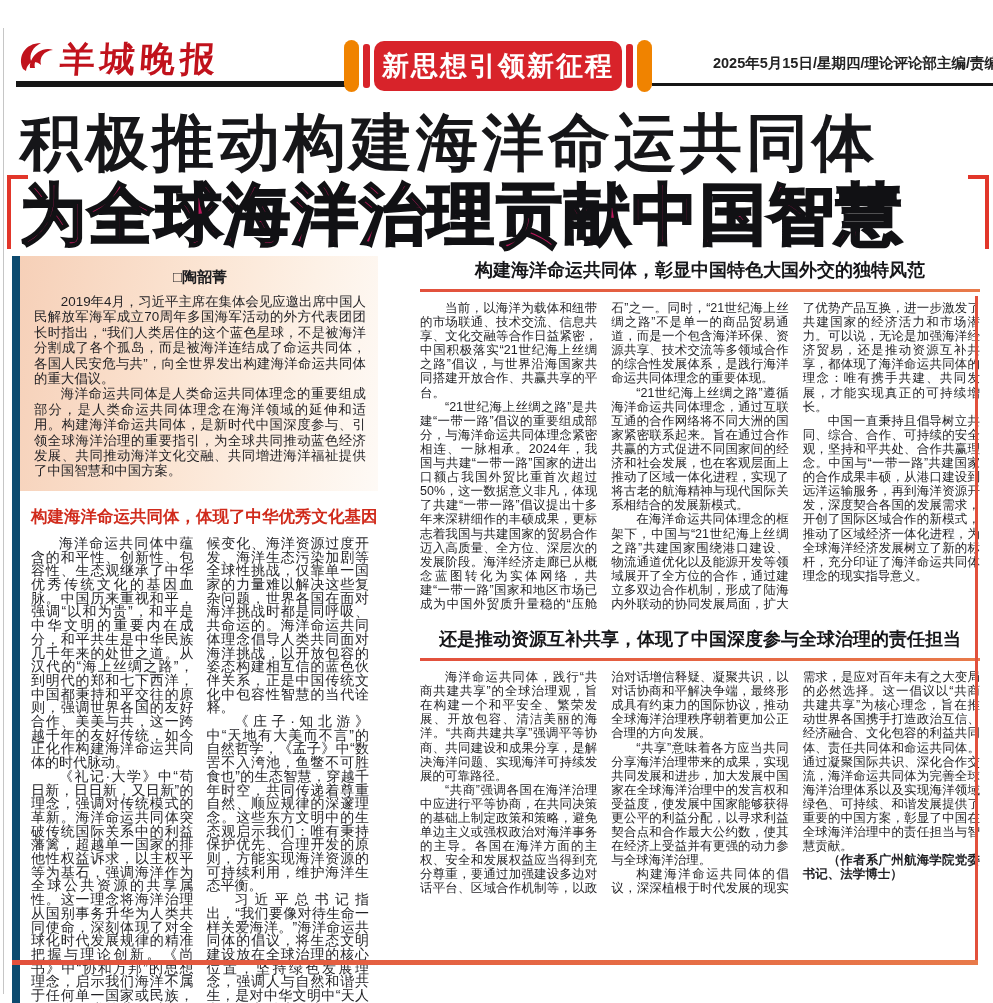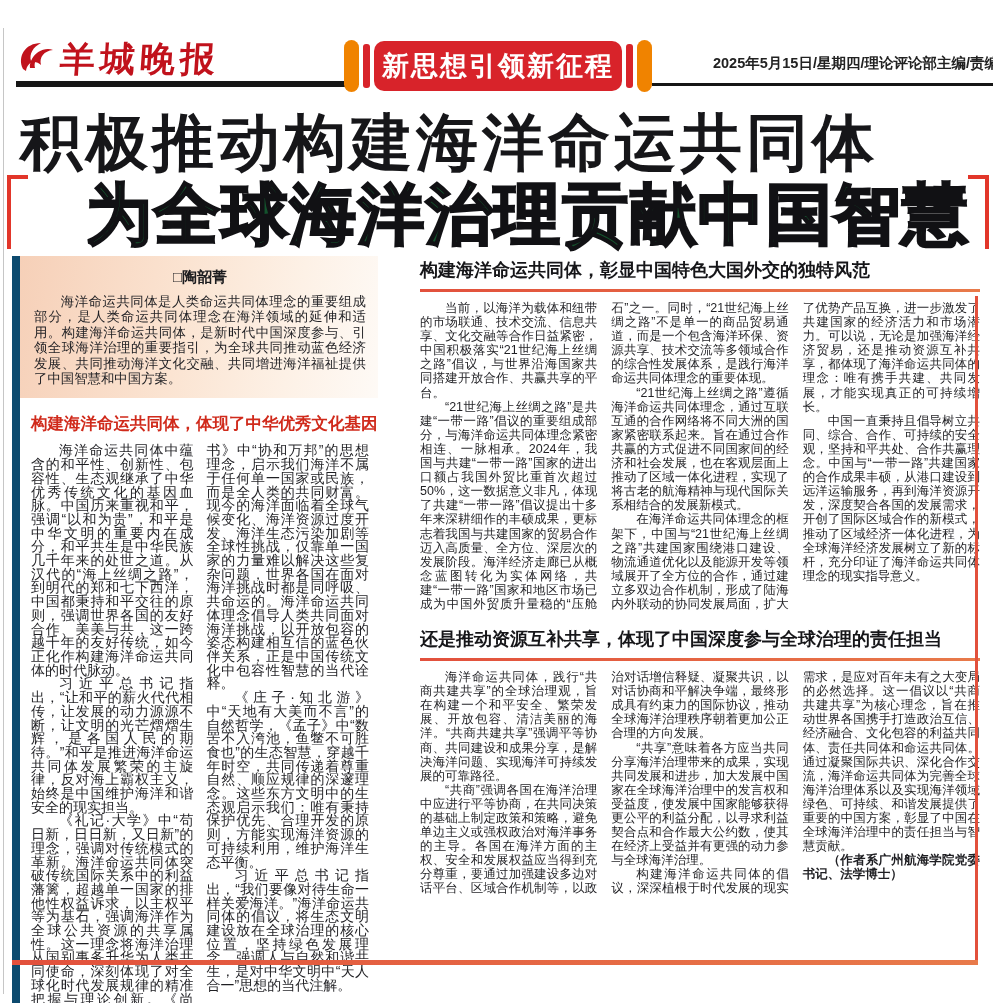--- a/index.html
+++ b/index.html
@@ -16,37 +16,37 @@
   .cap{width:15px;height:52px;background:#f08300;border-radius:8px;flex:0 0 auto;}
   .bar{width:7px;height:44px;background:#d8232a;border-radius:3px;flex:0 0 auto;}
   .banner-body{flex:1;height:50px;background:#d8232a;border-radius:10px;display:flex;
                align-items:center;justify-content:center;color:#fff;font-size:27px;
                font-weight:bold;letter-spacing:2px;white-space:nowrap;}
   .header-rule-right{left:652px;top:83px;width:341px;height:3px;background:#161616;}
   .dateline{right:-6px;top:54px;font-size:14.5px;font-weight:bold;color:#222;white-space:nowrap;}
   
   .headline1{left:20px;top:101px;width:950px;font-size:62px;font-weight:700;
              color:#161619;letter-spacing:4px;white-space:nowrap;}
-  .headline2{left:20px;top:170px;width:950px;text-align:right;font-size:66px;font-weight:900;
-             color:#14532d;-webkit-text-stroke:2.5px #111114;letter-spacing:2px;white-space:nowrap;}
+  .headline2{left:20px;top:170px;width:950px;text-align:left;font-size:66px;font-weight:900;
+             color:#be185d;-webkit-text-stroke:2.5px #111114;letter-spacing:2px;white-space:nowrap;}
   .bk-left{left:7px;top:175px;width:17px;height:70px;border-left:4px solid #e2362a;border-top:4px solid #e2362a;}
   .bk-right{left:968px;top:175px;width:17px;height:70px;border-right:4px solid #e2362a;border-top:4px solid #e2362a;}
   
   .leftcol{left:12px;top:256px;width:366px;border-left:8px solid #0c4a6e;box-sizing:border-box;}
   .intro-box{background:linear-gradient(100deg,#f6d0b8 0%,#fbe4d2 45%,#fdf1e6 75%,#fefaf6 100%);
              padding:10px 12px 12px 14px;}
   .byline{text-align:center;font-weight:bold;font-size:15px;margin:2px 0 7px 0;color:#1c1c1f;}
   .intro-box p{margin:0;font-size:13.4px;line-height:15.4px;text-indent:2em;text-align:justify;}
   .culture{padding:0 9px 0 11px;}
   .h-red{color:#d02a1b;font-size:16.5px;font-weight:bold;text-align:center;letter-spacing:0;
          margin:15px 0 9px 0;white-space:nowrap;font-family:Liberation Serif, serif;}
   .cols2{column-count:2;column-gap:13px;}
   .cols2 p{margin:0;font-size:14px;line-height:13.7px;text-indent:2em;text-align:justify;}
   .rightcol{left:420px;top:258px;width:560px;}
-  .h-black{color:#161619;font-size:18px;font-weight:bold;margin:0 0 7px 0;white-space:nowrap;}
+  .h-black{color:#161619;font-size:18px;font-weight:bold;text-align:center;margin:0 0 7px 0;white-space:nowrap;}
   .rule{height:3px;background:linear-gradient(to right,#e2503c,#e87a4a);margin-bottom:9px;}
   .cols3{column-count:3;column-gap:14px;}
   .cols3 p{margin:0;font-size:12.5px;line-height:14.1px;text-indent:2em;text-align:justify;}
   .sec2{margin-top:16px;}
   .author-note{font-weight:bold;}
   .right-vline{left:975px;top:296px;width:3px;height:666px;background:#e2503c;}
   .bottom-rule{left:12px;top:960px;width:966px;height:5px;background:linear-gradient(to right,#e2503c,#e87a4a);}
 </style>
 </head>
 <body>
@@ -77,27 +77,27 @@
   <div class="abs dateline">2025年5月15日/星期四/理论评论部主编/责编</div>
 
   <div class="abs headline1">积极推动构建海洋命运共同体</div>
   <div class="abs headline2">为全球海洋治理贡献中国智慧</div>
   <div class="abs bk-left"></div>
   <div class="abs bk-right"></div>
 
   <div class="abs leftcol">
     <div class="intro-box">
       <div class="byline">□陶韶菁</div>
+      <p>2019年4月，习近平主席在集体会见应邀出席中国人民解放军海军成立70周年多国海军活动的外方代表团团长时指出，“我们人类居住的这个蓝色星球，不是被海洋分割成了各个孤岛，而是被海洋连结成了命运共同体，各国人民安危与共”，向全世界发出构建海洋命运共同体的重大倡议。</p>
       <p>海洋命运共同体是人类命运共同体理念的重要组成部分，是人类命运共同体理念在海洋领域的延伸和适用。构建海洋命运共同体，是新时代中国深度参与、引领全球海洋治理的重要指引，为全球共同推动蓝色经济发展、共同推动海洋文化交融、共同增进海洋福祉提供了中国智慧和中国方案。</p>
     </div>
     <div class="culture">
       <div class="h-red">构建海洋命运共同体，体现了中华优秀文化基因</div>
       <div class="cols2">
         <p>海洋命运共同体中蕴含的和平性、创新性、包容性、生态观继承了中华优秀传统文化的基因血脉。中国历来重视和平，强调“以和为贵”，和平是中华文明的重要内在成分，和平共生是中华民族几千年来的处世之道。从汉代的“海上丝绸之路”，到明代的郑和七下西洋，中国都秉持和平交往的原则，强调世界各国的友好合作、美美与共，这一跨越千年的友好传统，如今正化作构建海洋命运共同体的时代脉动。</p>
-        <p>习近平总书记指出，“让和平的薪火代代相传，让发展的动力源源不断，让文明的光芒熠熠生辉，是各国人民的期待。”和平是推进海洋命运共同体发展繁荣的主旋律，反对海上霸权主义，始终是中国维护海洋和谐安全的现实担当。</p>
         <p>《礼记·大学》中“苟日新，日日新，又日新”的理念，强调对传统模式的革新。海洋命运共同体突破传统国际关系中的利益藩篱，超越单一国家的排他性权益诉求，以主权平等为基石，强调海洋作为全球公共资源的共享属性。这一理念将海洋治理从国别事务升华为人类共同使命，深刻体现了对全球化时代发展规律的精准把握与理论创新。《尚书》中“协和万邦”的思想理念，启示我们海洋不属于任何单一国家或民族，而是全人类的共同财富。现今的海洋面临着全球气候变化、海洋资源过度开发、海洋生态污染加剧等全球性挑战，仅靠单一国家的力量难以解决这些复杂问题，世界各国在面对海洋挑战时都是同呼吸、共命运的。海洋命运共同体理念倡导人类共同面对海洋挑战，以开放包容的姿态构建相互信的蓝色伙伴关系，正是中国传统文化中包容性智慧的当代诠释。</p>
         <p>《庄子·知北游》中“天地有大美而不言”的自然哲学，《孟子》中“数罟不入洿池，鱼鳖不可胜食也”的生态智慧，穿越千年时空，共同传递着尊重自然、顺应规律的深邃理念。这些东方文明中的生态观启示我们：唯有秉持保护优先、合理开发的原则，方能实现海洋资源的可持续利用，维护海洋生态平衡。</p>
         <p>习近平总书记指出，“我们要像对待生命一样关爱海洋。”海洋命运共同体的倡议，将生态文明建设放在全球治理的核心位置，坚持绿色发展理念，强调人与自然和谐共生，是对中华文明中“天人合一”思想的当代注解。</p>
       </div>
     </div>
   </div>
 
   <div class="abs rightcol">
     <div>
       <div class="h-black">构建海洋命运共同体，彰显中国特色大国外交的独特风范</div>

